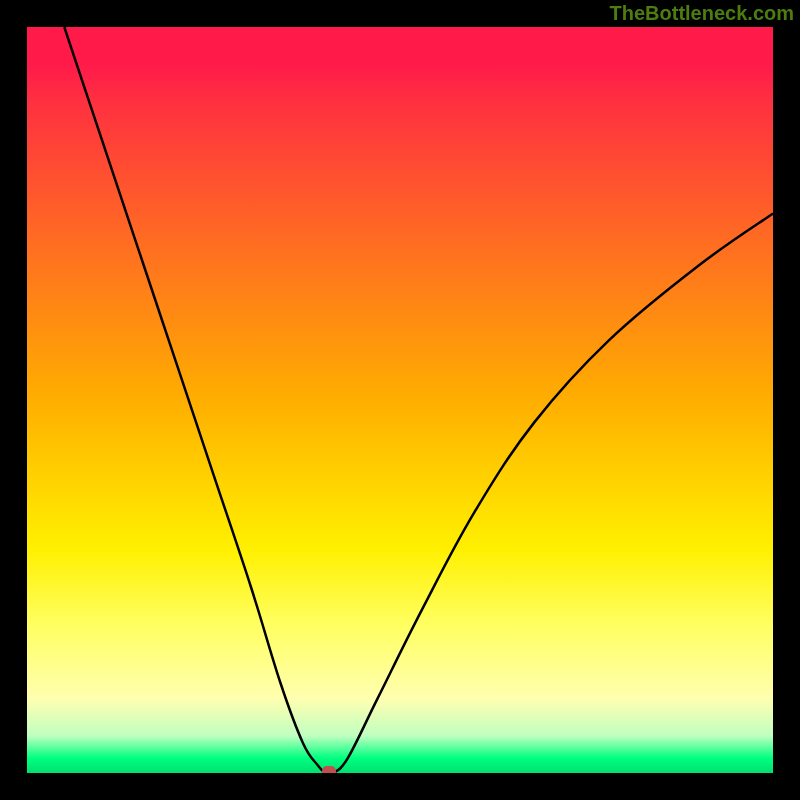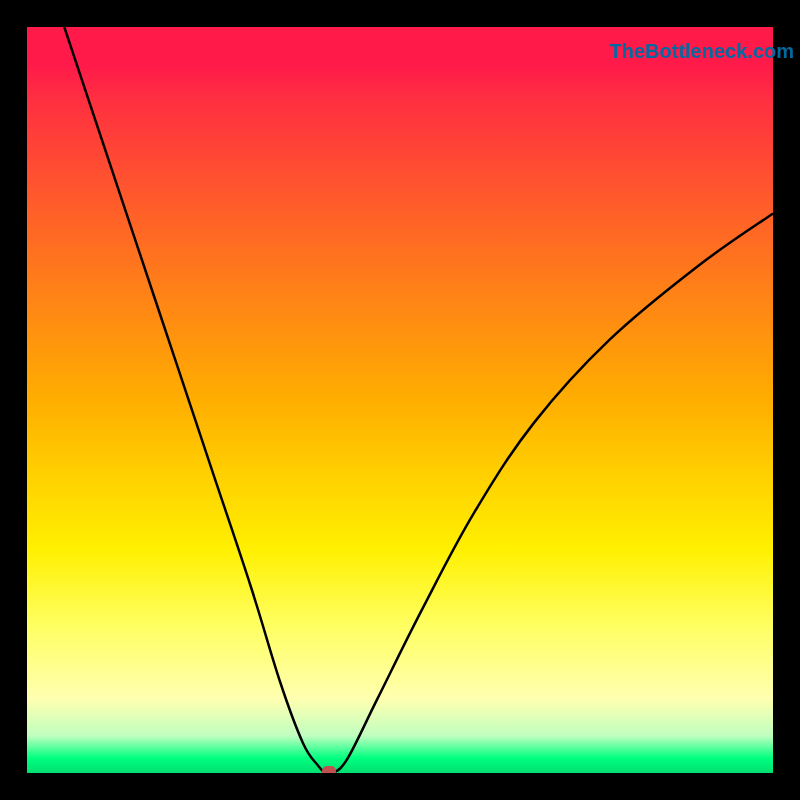--- a/index.html
+++ b/index.html
@@ -13,25 +13,24 @@
   }
   .container {
     width: 800px;
     height: 800px;
     position: relative;
   }
   .watermark {
     position: absolute;
     top: 2px;
     right: 6px;
-    color: #0369a1;
+    color: #4d7c0f;
     font-size: 20px;
     font-weight: bold;
     z-index: 10;
-    margin-top: 38px;
   }
   .plot-area {
     position: absolute;
     left: 27px;
     top: 27px;
     width: 746px;
     height: 746px;
     overflow: hidden;
   }
   .gradient-bg {

